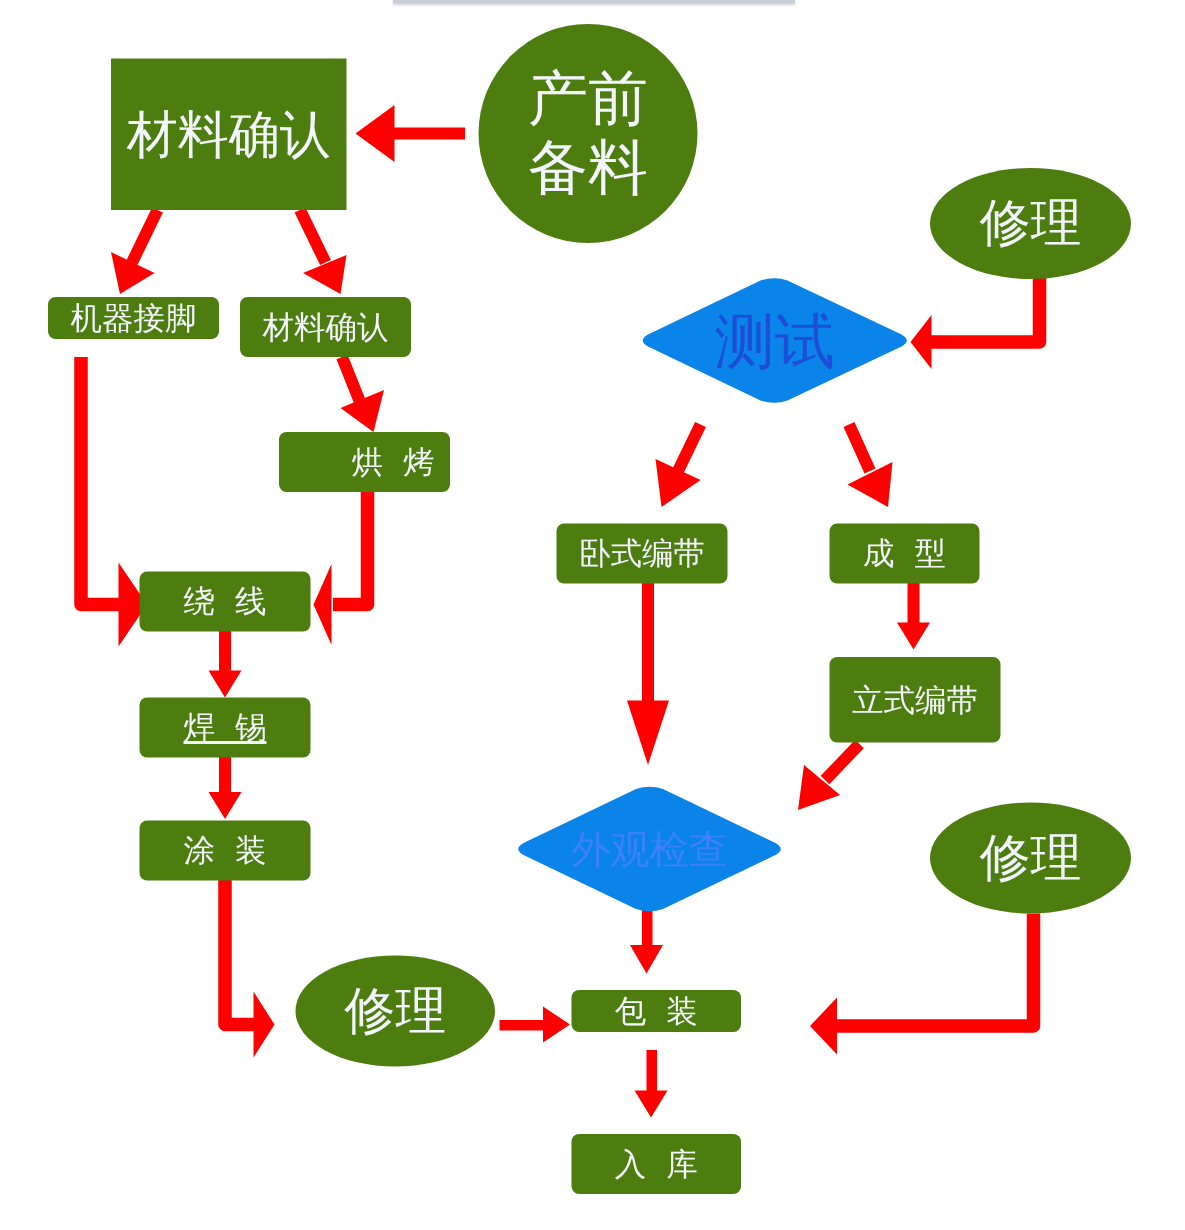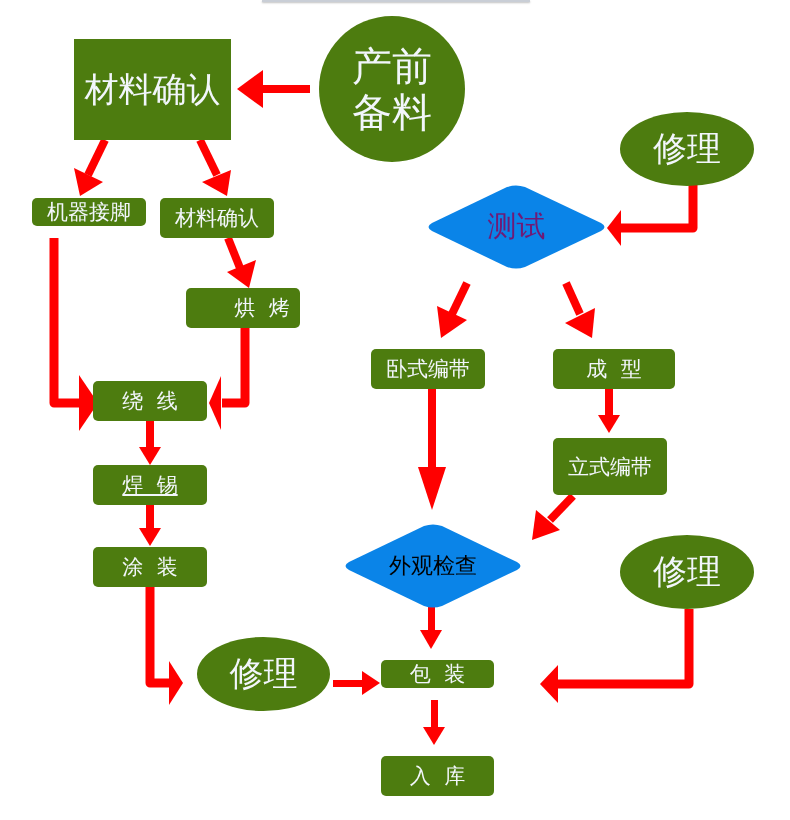--- a/index.html
+++ b/index.html
@@ -102,35 +102,35 @@
 <div class="node box" style="left:93px;top:465px;width:114px;height:40px;text-decoration:underline;">焊  锡</div>
 
 <div class="node box" style="left:93px;top:547px;width:114px;height:40px;">涂  装</div>
 
 <div class="node ellipse" style="left:197px;top:637px;width:133px;height:74px;font-size:34px;">修理</div>
 
 <div class="node diamond" style="left:425px;top:185px;width:183px;height:84px;">
   <svg viewBox="0 0 183 84" preserveAspectRatio="none">
     <path d="M82,2 Q91,-1 100,2 L176,38 Q183,42 176,46 L100,82 Q91,85 82,82 L7,46 Q0,42 7,38 Z" fill="#0a84e8"></path>
   </svg>
-  <span style="font-size:29px;color:#701a75;">测试</span>
+  <span style="font-size:40px;color:#1d4ed8;">测试</span>
 </div>
 
 <div class="node ellipse" style="left:620px;top:112px;width:134px;height:74px;font-size:34px;">修理</div>
 
 <div class="node box" style="left:371px;top:349px;width:114px;height:40px;">卧式编带</div>
 
-<div class="node box" style="left:553px;top:349px;width:122px;height:40px;">成  型</div>
+<div class="node box" style="left:553px;top:349px;width:100px;height:40px;">成  型</div>
 
 <div class="node box" style="left:553px;top:438px;width:114px;height:57px;">立式编带</div>
 
 <div class="node diamond" style="left:342px;top:524px;width:182px;height:84px;">
   <svg viewBox="0 0 182 84" preserveAspectRatio="none">
     <path d="M82,2 Q91,-1 100,2 L175,38 Q182,42 175,46 L100,82 Q91,85 82,82 L7,46 Q0,42 7,38 Z" fill="#0a84e8"></path>
   </svg>
-  <span style="font-size:22px;color:#000000;">外观检查</span>
+  <span style="font-size:26px;color:#3b82f6;">外观检查</span>
 </div>
 
 <div class="node ellipse" style="left:620px;top:535px;width:134px;height:74px;font-size:34px;">修理</div>
 
 <div class="node box" style="left:381px;top:660px;width:113px;height:28px;">包  装</div>
 
 <div class="node box" style="left:381px;top:756px;width:113px;height:40px;">入  库</div>
 
 </body></html>

